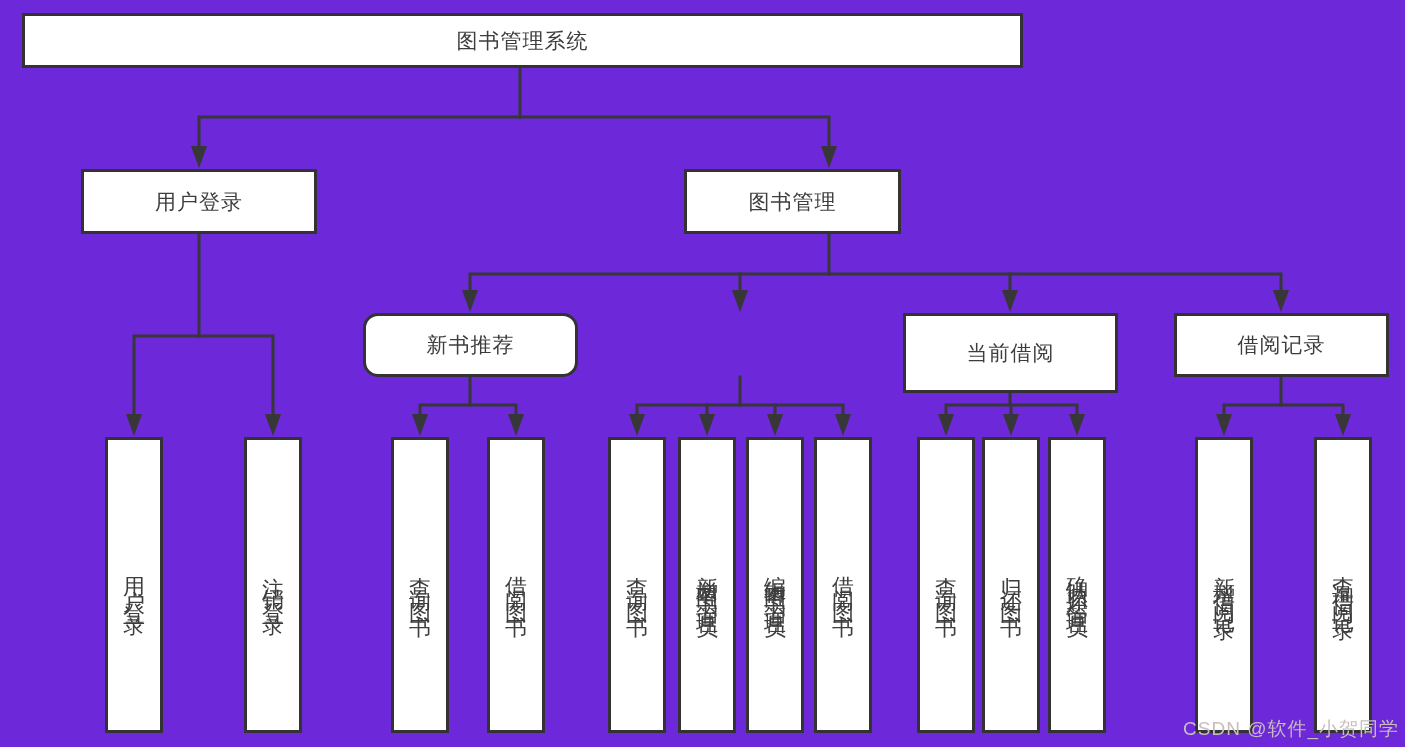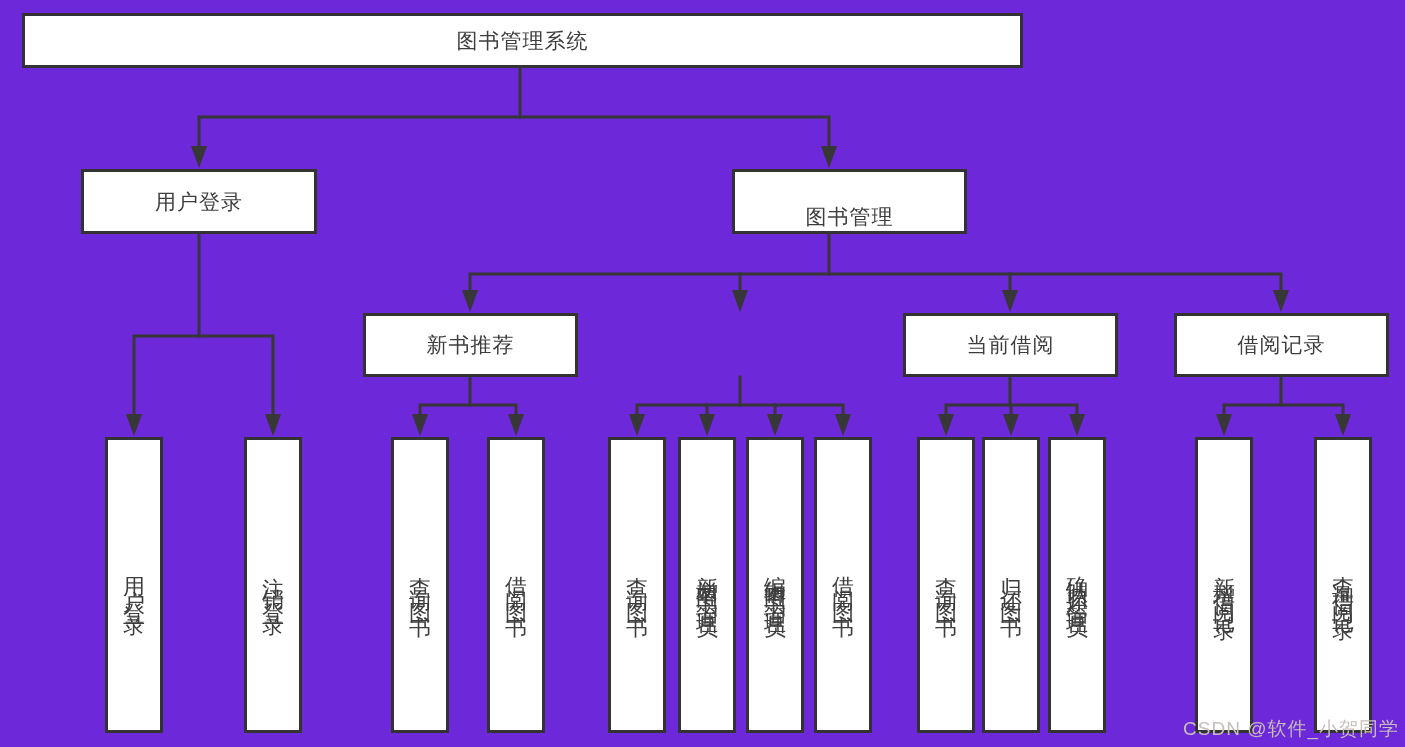--- a/index.html
+++ b/index.html
@@ -108,28 +108,28 @@
     </g>
   </svg>
 
   <div class="node header" style="left:22px;top:13px;width:1001px;height:55px;">
     <span>图书管理系统</span>
   </div>
 
   <div class="node header" style="left:81px;top:169px;width:236px;height:65px;">
     <span>用户登录</span>
   </div>
-  <div class="node header" style="left:732px;top:169px;width:235px;height:65px;align-items:flex-end;">
+  <div class="node header" style="left:684px;top:169px;width:217px;height:65px;">
     <span>图书管理</span>
   </div>
 
-  <div class="node header" style="left:363px;top:313px;width:215px;height:64px;">
+  <div class="node header" style="left:363px;top:313px;width:215px;height:64px;border-radius:15px;">
     <span>新书推荐</span>
   </div>
-  <div class="node header" style="left:903px;top:313px;width:215px;height:64px;">
+  <div class="node header" style="left:903px;top:313px;width:215px;height:80px;">
     <span>当前借阅</span>
   </div>
   <div class="node header" style="left:1174px;top:313px;width:215px;height:64px;">
     <span>借阅记录</span>
   </div>
 
   <div class="node leaf" style="left:105px;top:437px;width:58px;height:296px;">
     <span class="vtext short">用户登录</span>
   </div>
   <div class="node leaf" style="left:244px;top:437px;width:58px;height:296px;">

